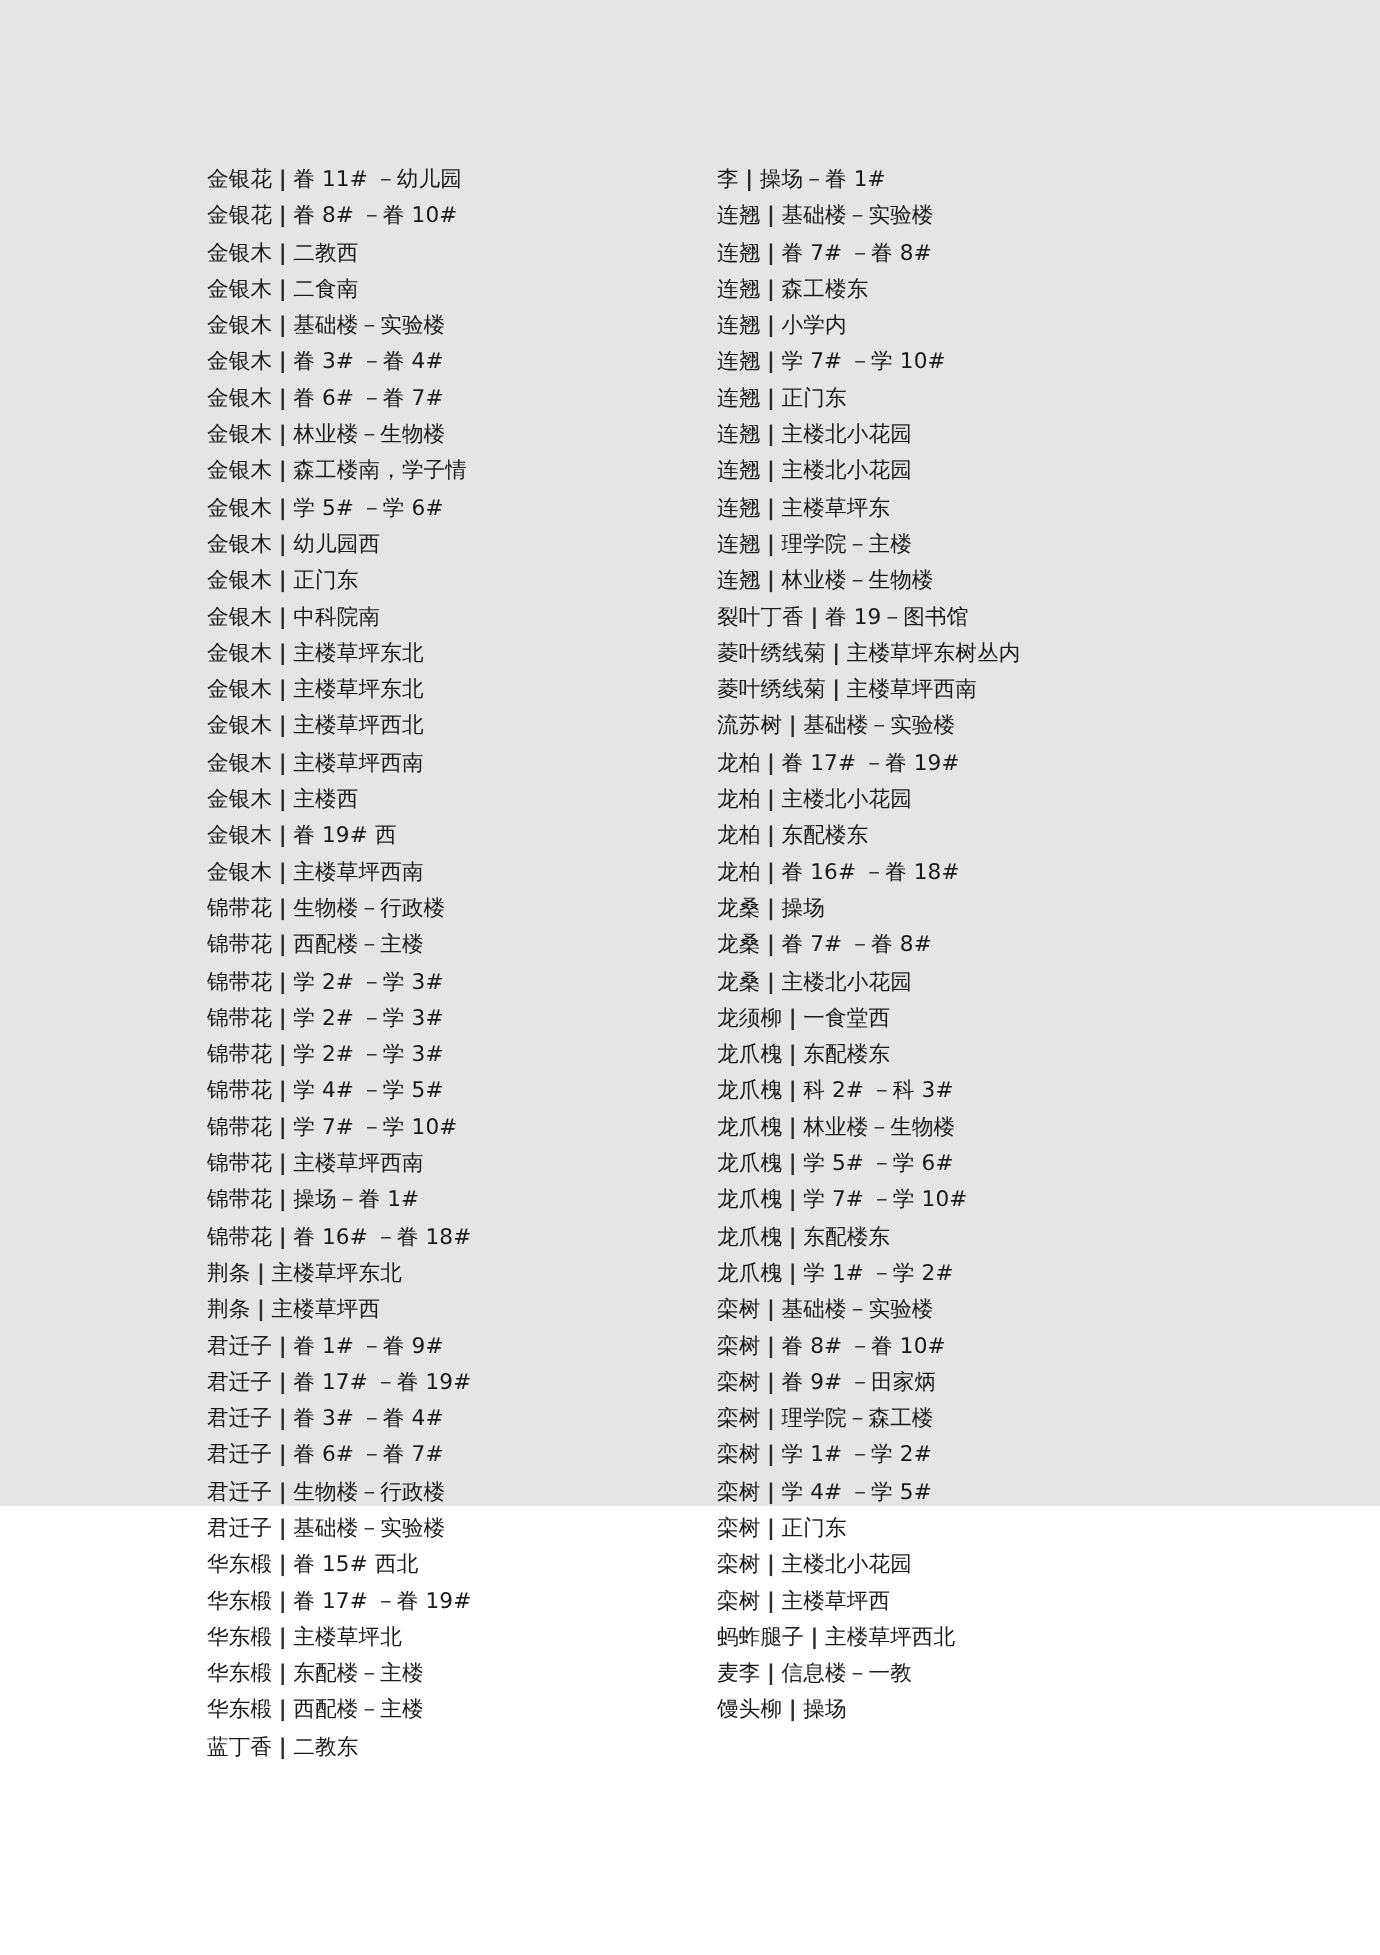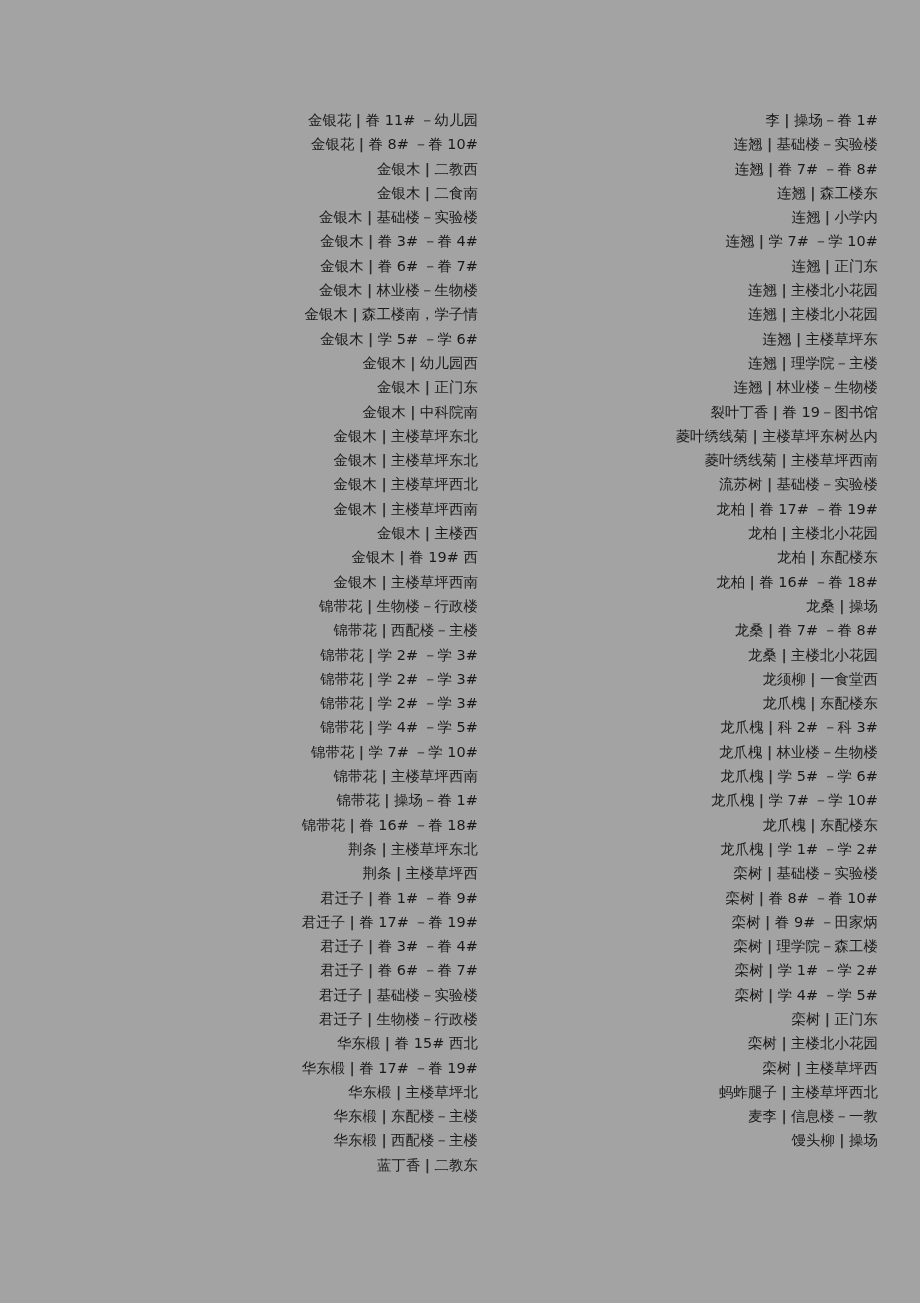--- a/index.html
+++ b/index.html
@@ -15,23 +15,22 @@
     font-family: "DejaVu Sans", "Liberation Sans", sans-serif;
     color: #1a1a1a;
     -webkit-font-smoothing: antialiased;
   }
 
   #page {
     position: absolute;
     left: 0;
     top: 0;
     width: 920px;
-    height: 1303px;
-    background: #a3a3a3;
-    text-align: right;
+    height: 1004px;
+    background: #e5e5e5;
   }
 
   .columns {
     position: absolute;
     left: 0;
     top: 108px;
     width: 920px;
     display: flex;
     align-items: flex-start;
   }
@@ -109,22 +108,22 @@
         <div class="entry"><span class="name">锦带花</span><span class="sep">|</span><span class="loc">学 7# －学 10#</span></div>
         <div class="entry"><span class="name">锦带花</span><span class="sep">|</span><span class="loc">主楼草坪西南</span></div>
         <div class="entry"><span class="name">锦带花</span><span class="sep">|</span><span class="loc">操场－眷 1#</span></div>
         <div class="entry"><span class="name">锦带花</span><span class="sep">|</span><span class="loc">眷 16# －眷 18#</span></div>
         <div class="entry"><span class="name">荆条</span><span class="sep">|</span><span class="loc">主楼草坪东北</span></div>
         <div class="entry"><span class="name">荆条</span><span class="sep">|</span><span class="loc">主楼草坪西</span></div>
         <div class="entry"><span class="name">君迁子</span><span class="sep">|</span><span class="loc">眷 1# －眷 9#</span></div>
         <div class="entry"><span class="name">君迁子</span><span class="sep">|</span><span class="loc">眷 17# －眷 19#</span></div>
         <div class="entry"><span class="name">君迁子</span><span class="sep">|</span><span class="loc">眷 3# －眷 4#</span></div>
         <div class="entry"><span class="name">君迁子</span><span class="sep">|</span><span class="loc">眷 6# －眷 7#</span></div>
+        <div class="entry"><span class="name">君迁子</span><span class="sep">|</span><span class="loc">生物楼－行政楼</span></div>
         <div class="entry"><span class="name">君迁子</span><span class="sep">|</span><span class="loc">基础楼－实验楼</span></div>
-        <div class="entry"><span class="name">君迁子</span><span class="sep">|</span><span class="loc">生物楼－行政楼</span></div>
         <div class="entry"><span class="name">华东椴</span><span class="sep">|</span><span class="loc">眷 15# 西北</span></div>
         <div class="entry"><span class="name">华东椴</span><span class="sep">|</span><span class="loc">眷 17# －眷 19#</span></div>
         <div class="entry"><span class="name">华东椴</span><span class="sep">|</span><span class="loc">主楼草坪北</span></div>
         <div class="entry"><span class="name">华东椴</span><span class="sep">|</span><span class="loc">东配楼－主楼</span></div>
         <div class="entry"><span class="name">华东椴</span><span class="sep">|</span><span class="loc">西配楼－主楼</span></div>
         <div class="entry"><span class="name">蓝丁香</span><span class="sep">|</span><span class="loc">二教东</span></div>
       </div>
     <div class="column right">
         <div class="entry"><span class="name">李</span><span class="sep">|</span><span class="loc">操场－眷 1#</span></div>
         <div class="entry"><span class="name">连翘</span><span class="sep">|</span><span class="loc">基础楼－实验楼</span></div>

